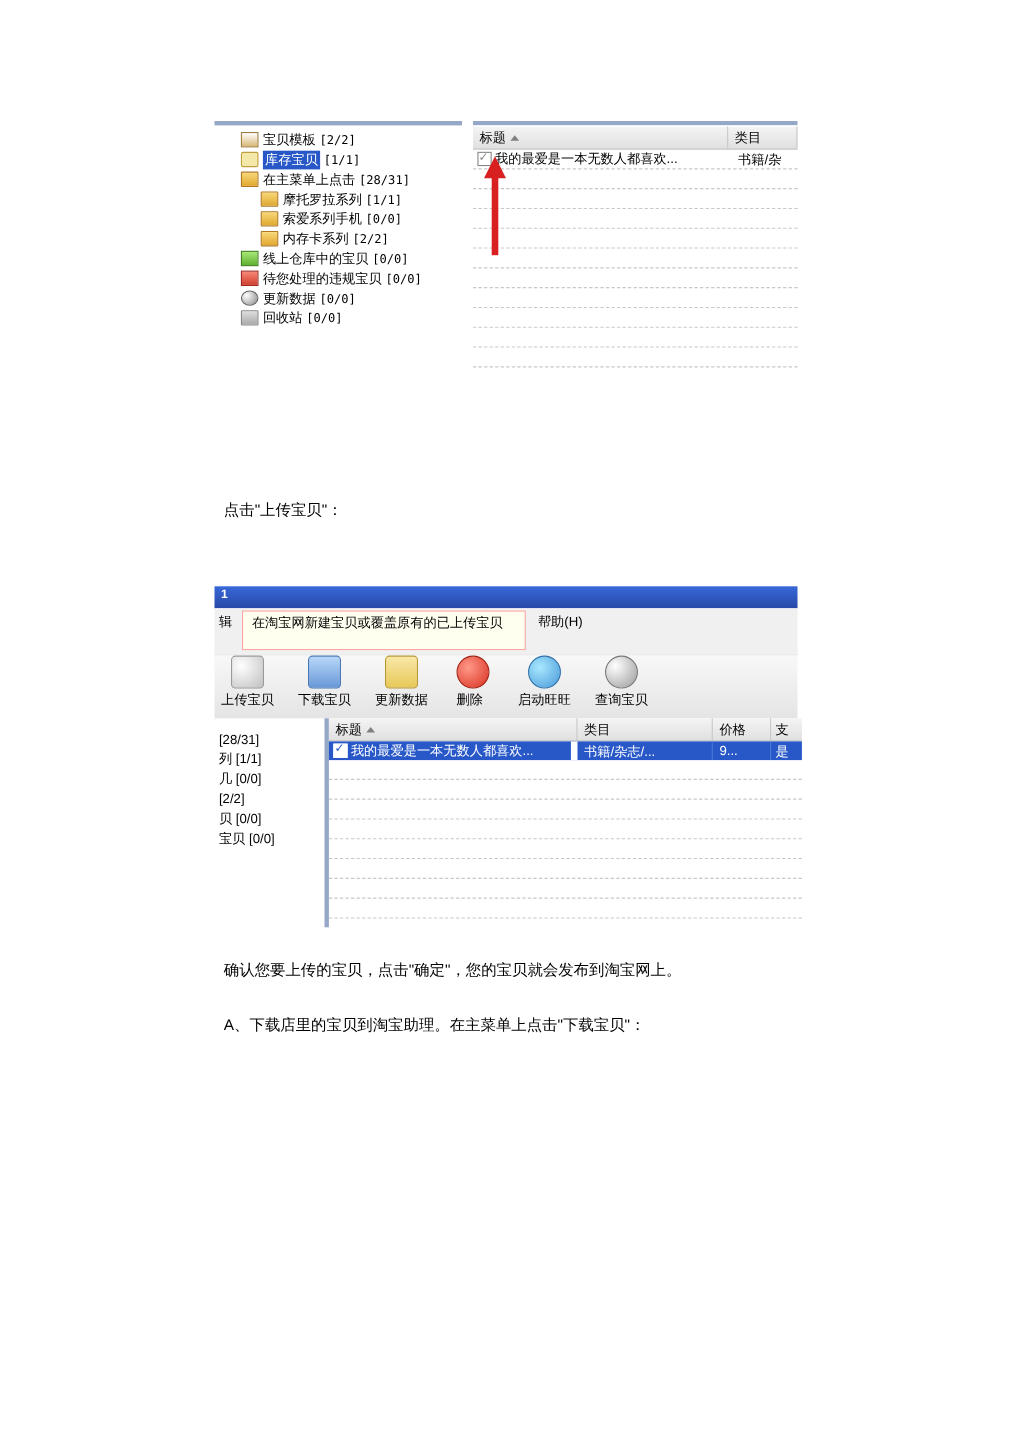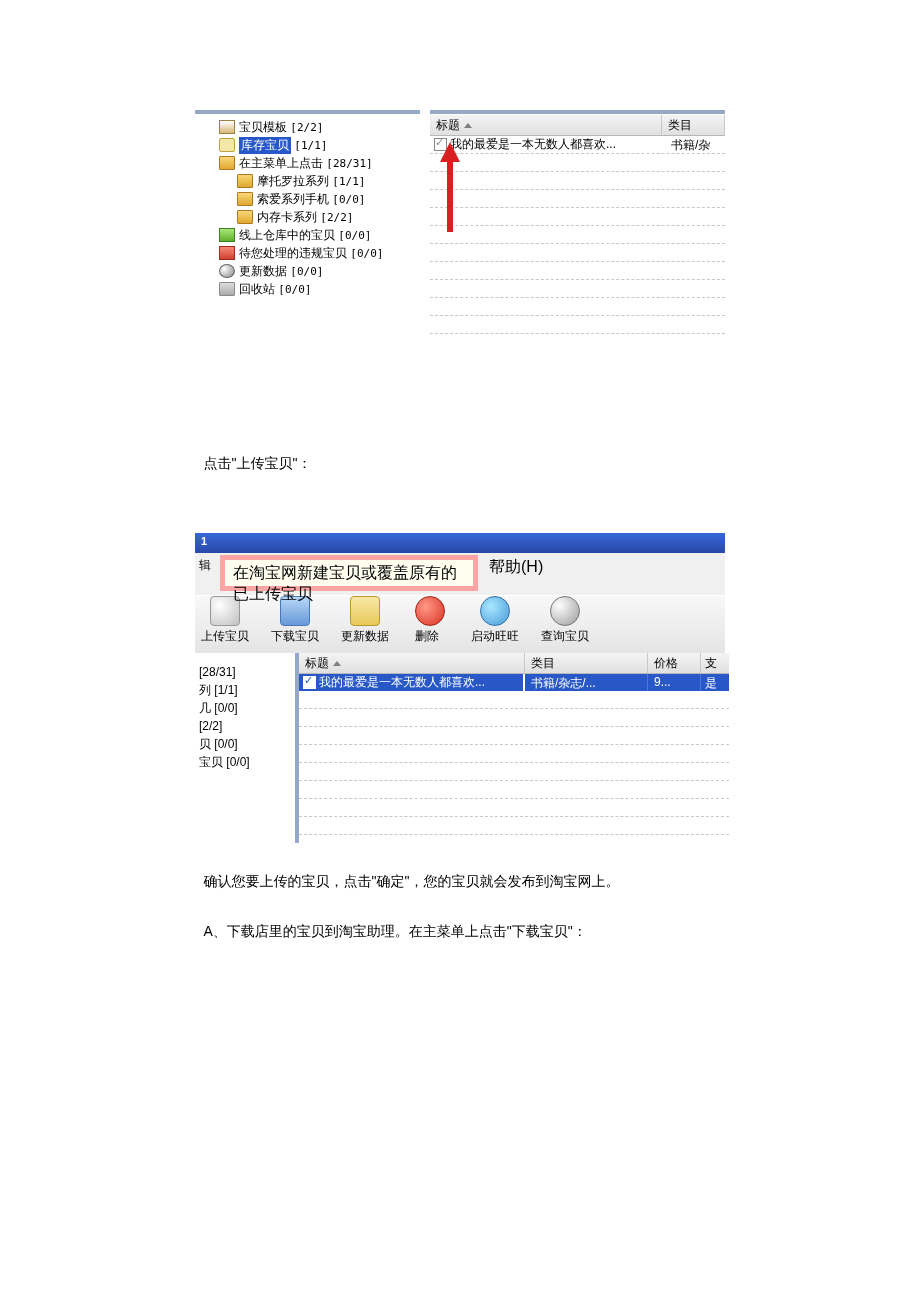--- a/index.html
+++ b/index.html
@@ -36,41 +36,41 @@
 .arrow-red{position:absolute;left:248px;top:32px;width:14px;height:90px}
 .arrow-red::before{content:"";position:absolute;left:4px;top:18px;width:6px;height:72px;background:#d82020}
 .arrow-red::after{content:"";position:absolute;left:-3px;top:0;width:0;height:0;border-left:10px solid transparent;border-right:10px solid transparent;border-bottom:20px solid #d82020}
 
 .body-text{margin:120px 0 60px 130px;font-size:14px}
 .body-text2{margin:20px 0 0 130px;font-size:14px;line-height:2.6}
 
 .fig2{width:530px;height:310px;position:relative;margin:0 auto}
 .titlebar{position:absolute;left:0;top:0;width:530px;height:20px;background:linear-gradient(#3868d8,#2848a8);color:#fff;font-size:11px;font-weight:bold;padding:2px 6px;box-sizing:border-box}
 .menubar{position:absolute;left:0;top:20px;width:530px;height:42px;background:#f0f0f0;border-bottom:1px solid #c0c0c0}
-.tooltip{position:absolute;left:25px;top:22px;width:258px;height:36px;background:#fffff0;border:5px solid #fca5a5;font-size:16px;padding:3px 8px;box-sizing:border-box;line-height:1.3;z-index:5}
-.help{position:absolute;left:294px;top:24px;font-size:16px}
+.tooltip{position:absolute;left:25px;top:22px;width:258px;height:36px;background:#fffff0;border:1px solid #fca5a5;font-size:12px;padding:3px 8px;box-sizing:border-box;line-height:1.3;z-index:5}
+.help{position:absolute;left:294px;top:24px;font-size:12px}
 .toolbar{position:absolute;left:0;top:62px;width:530px;height:58px;background:linear-gradient(#f8f8f8,#e4e4e4);border-top:1px solid #fff;border-bottom:1px solid #b0b0b0}
 .tbtn{position:absolute;top:0;text-align:left;font-size:12px}
 .tbtn-ico{width:28px;height:28px;margin:0 auto 2px auto;border-radius:4px}
 .tic1{background:radial-gradient(circle at 30% 30%,#fff,#c0c0c0);border:1px solid #999}
 .tic2{background:linear-gradient(#b8d8f8,#6898d8);border:1px solid #4878b8}
 .tic3{background:linear-gradient(#f8e8a8,#e8c858);border:1px solid #b89830}
 .tic4{background:radial-gradient(circle at 35% 35%,#ff9888,#d83020);border:1px solid #a02010;border-radius:50%}
 .tic5{background:radial-gradient(circle at 35% 35%,#a8e8ff,#4898d8);border:1px solid #3070a8;border-radius:50%}
 .tic6{background:radial-gradient(circle at 30% 30%,#fff,#999);border:1px solid #777;border-radius:50%}
 .side2{position:absolute;left:0;top:120px;width:100px;height:190px;background:#fff;font-size:12px;padding:10px 4px;box-sizing:border-box;line-height:1.5}
 .table2{position:absolute;left:100px;top:120px;width:430px;height:190px;background:#fff;border-left:4px solid #96a8c8}
 .thead2{display:flex;height:20px;background:linear-gradient(#f4f4f4,#e0e0e0);border-bottom:1px solid #b8b8b8;font-size:12px}
 .tha{flex:1;padding:2px 6px;border-right:1px solid #c8c8c8;display:flex;align-items:center;gap:4px}
 .thb{width:110px;padding:2px 6px;border-right:1px solid #c8c8c8}
 .thc{width:40px;padding:2px 6px;border-right:1px solid #c8c8c8}
 .thd{width:20px;padding:2px 4px}
 .trow2{display:flex;height:17px;font-size:12px;background:#2858c8;color:#fff}
 .tda{flex:1;padding:1px 4px;display:flex;align-items:center;gap:3px;overflow:hidden}
-.tdb{width:110px;padding:1px 6px;border-left:2px solid #ffffff}
+.tdb{width:110px;padding:1px 6px;border-left:6px solid #ffffff}
 .tdc{width:40px;padding:1px 6px;border-left:1px solid #4878d8}
 .tdd{width:20px;padding:1px 4px;border-left:1px solid #4878d8}
 .chk2{width:11px;height:11px;border:1px solid #fff;background:#fff;display:inline-block;position:relative;flex-shrink:0}
 .chk2::after{content:"✓";position:absolute;left:0;top:-3px;font-size:11px;color:#2858c8}
 .erow{height:17px;border-bottom:1px dashed #c8c8c8}
 </style>
 </head>
 <body>
 
 <div class="page">

